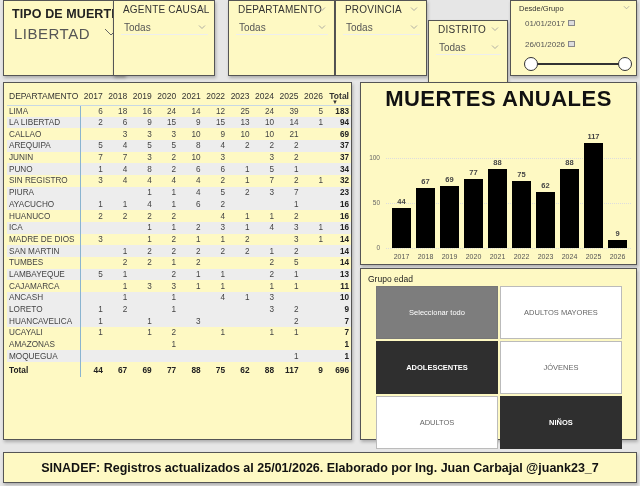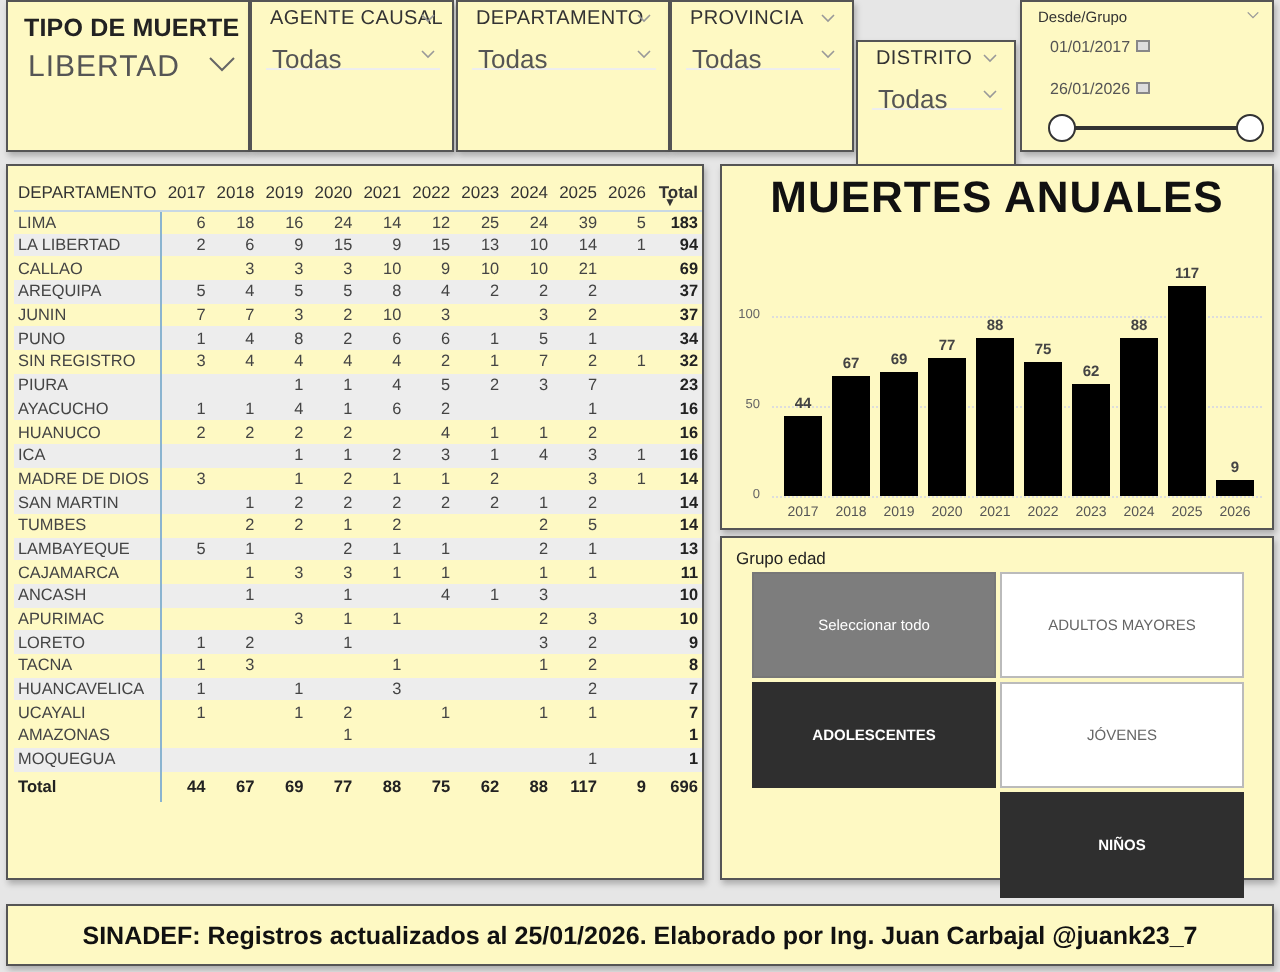--- a/index.html
+++ b/index.html
@@ -11,23 +11,23 @@
   
   .tipo { left: 3px; top: 0; width: 122px; height: 76px; }
   .tipo .title { position: absolute; left: 8px; top: 6px; font-size: 12.5px; font-weight: bold; color: #222; letter-spacing: 0.1px; }
   .tipo .value { position: absolute; left: 10px; top: 24px; font-size: 15px; color: #555; letter-spacing: 0.5px; }
   .tipo .chev { position: absolute; left: 100px; top: 24px; width: 14px; height: 14px; }
 
   .slicer { top: 0; height: 76px; }
   .slicer .title { position: absolute; left: 9px; top: 3px; font-size: 10px; color: #333; letter-spacing: 0.2px; }
   .slicer .chev-t { position: absolute; right: 8px; top: 4px; width: 8px; height: 8px; }
   .slicer .sel { position: absolute; left: 7px; right: 6px; top: 19px; height: 15px; border-bottom: 1px solid #eee; }
-  .slicer .sel span.v { position: absolute; left: 3px; top: 2px; font-size: 13px; color: #555; text-align: center; }
+  .slicer .sel span.v { position: absolute; left: 3px; top: 2px; font-size: 10px; color: #555; text-align: center; }
   .slicer .sel .chev-s { position: absolute; right: 2px; top: 3px; width: 8px; height: 8px; }
-  .agente { left: 125px; width: 102px; }
+  .agente { left: 113px; width: 102px; }
   .dept { left: 228px; width: 107px; }
   .prov { left: 335px; width: 92px; }
   .dist { left: 428px; width: 80px; margin-top: 20px; }
 
   .fecha { left: 510px; top: 0; width: 127px; height: 76px; }
   .fecha .title { position: absolute; left: 8px; top: 3px; font-size: 7.5px; color: #333; }
   .fecha .chev-t { position: absolute; right: 6px; top: 3px; width: 7px; height: 7px; }
   .fecha .date { position: absolute; left: 14px; font-size: 8px; color: #555; }
   .fecha .cal { position: absolute; left: 57px; width: 7px; height: 6px; border: 1px solid #888; background: #ddd; }
   .slider { position: absolute; left: 13px; top: 56px; width: 108px; height: 14px; }
@@ -397,61 +397,33 @@
           <td class="num"></td>
           <td class="num">1</td>
           <td class="num"></td>
           <td class="num">4</td>
           <td class="num">1</td>
           <td class="num">3</td>
           <td class="num"></td>
           <td class="num"></td>
           <td class="tot">10</td>
         </tr>
-        <tr>
-          <td class="dep">APURIMAC</td>
-          <td class="num"></td>
-          <td class="num"></td>
-          <td class="num">3</td>
-          <td class="num">1</td>
-          <td class="num">1</td>
-          <td class="num"></td>
-          <td class="num"></td>
-          <td class="num">2</td>
-          <td class="num">3</td>
-          <td class="num"></td>
-          <td class="tot">10</td>
-        </tr>
         <tr class="alt">
           <td class="dep">LORETO</td>
           <td class="num">1</td>
           <td class="num">2</td>
           <td class="num"></td>
           <td class="num">1</td>
           <td class="num"></td>
           <td class="num"></td>
           <td class="num"></td>
           <td class="num">3</td>
           <td class="num">2</td>
           <td class="num"></td>
           <td class="tot">9</td>
-        </tr>
-        <tr>
-          <td class="dep">TACNA</td>
-          <td class="num">1</td>
-          <td class="num">3</td>
-          <td class="num"></td>
-          <td class="num"></td>
-          <td class="num">1</td>
-          <td class="num"></td>
-          <td class="num"></td>
-          <td class="num">1</td>
-          <td class="num">2</td>
-          <td class="num"></td>
-          <td class="tot">8</td>
         </tr>
         <tr class="alt">
           <td class="dep">HUANCAVELICA</td>
           <td class="num">1</td>
           <td class="num"></td>
           <td class="num">1</td>
           <td class="num"></td>
           <td class="num">3</td>
           <td class="num"></td>
           <td class="num"></td>
@@ -561,18 +533,19 @@
       <div class="xlabel" style="left: 218.5px;">2026</div>
     </div>
 </div>
 
 <div class="panel grupo">
   <div class="title">Grupo edad</div>
   <div class="tile" style="left:139px; top:17px;">ADULTOS MAYORES</div>
   <div class="tile gray" style="left:15px; top:17px;">Seleccionar todo</div>
   <div class="tile dark" style="left:15px; top:72px;">ADOLESCENTES</div>
   <div class="tile" style="left:139px; top:72px;">JÓVENES</div>
+  <div class="tile" style="left:15px; top:127px;">ADULTOS</div>
   <div class="tile dark" style="left:139px; top:127px;">NIÑOS</div>
 </div>
 
 <div class="panel footer">
   <span>SINADEF: Registros actualizados al 25/01/2026. Elaborado por Ing. Juan Carbajal @juank23_7</span>
 </div>
 
 </body></html>

